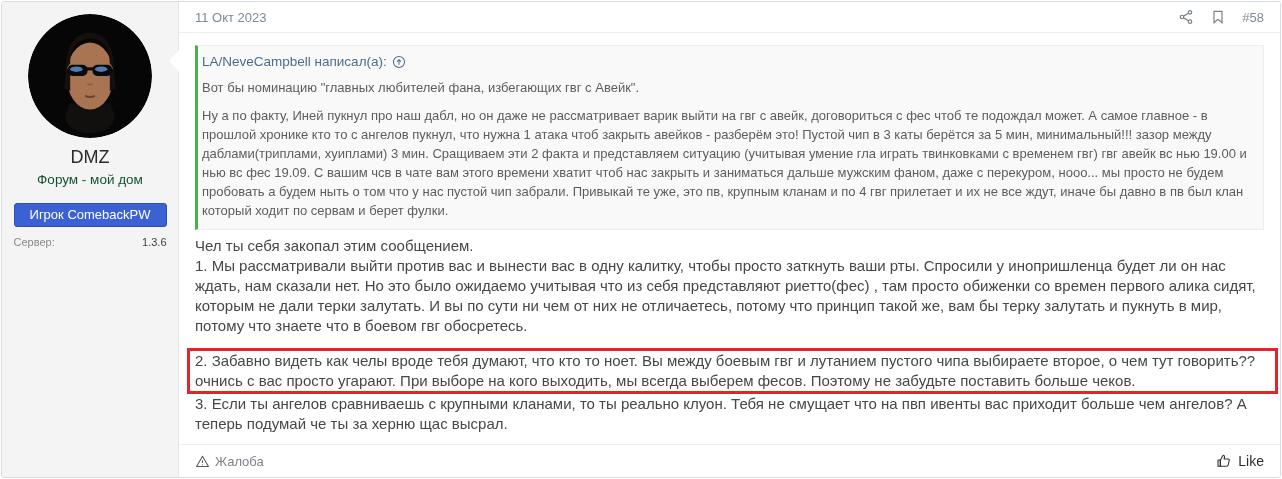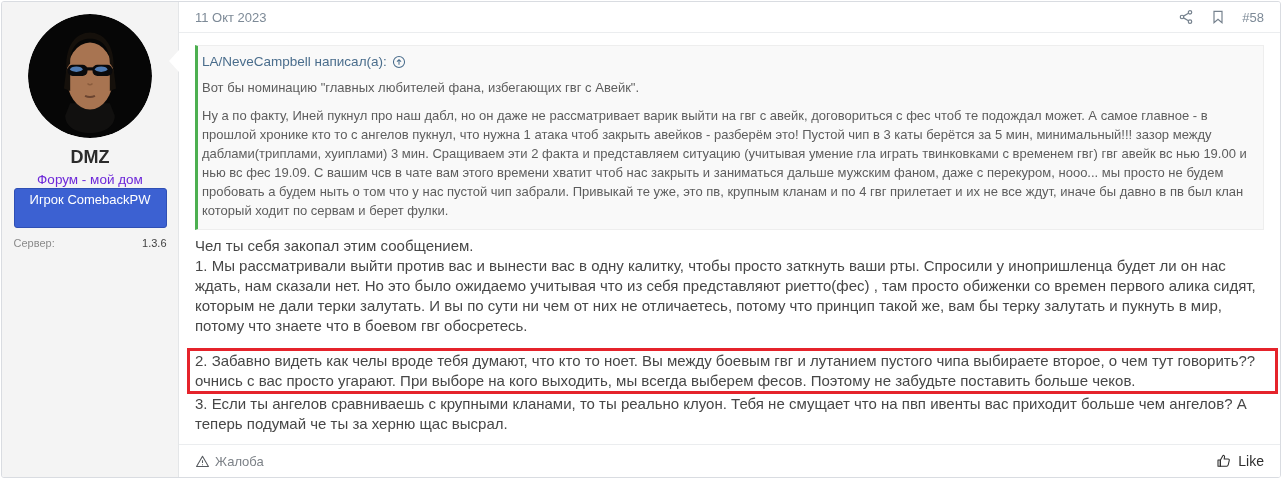--- a/index.html
+++ b/index.html
@@ -18,26 +18,26 @@
     width: 177px; flex: 0 0 177px; background: #f4f4f4;
     border-right: 1px solid #e4e6e8; padding: 12px 12px 10px;
     display: flex; flex-direction: column; align-items: center;
   }
   .avatar {
     width: 124px; height: 124px; border-radius: 50%;
     overflow: hidden; cursor: pointer; flex: 0 0 auto;
   }
   .avatar svg { display:block; width:100%; height:100%; }
   .username {
-    margin-top: 9px; font-size: 18px; font-weight: bold; color: #2b2b2b;
+    margin-top: 9px; font-size: 18px; font-weight: normal; color: #2b2b2b;
     cursor: pointer;
   }
-  .usertitle { margin-top: 4px; font-size: 13.5px; color: #6d28d9; }
+  .usertitle { margin-top: 4px; font-size: 13.5px; color: #14532d; }
   .userbadge {
-    margin-top: 1px; width: 153px; height: 40px; line-height: 22px;
+    margin-top: 16px; width: 153px; height: 24px; line-height: 22px;
     background: #3c61d2; border: 1px solid #2f4fb4; border-radius: 3px;
     color: #fff; font-size: 13px; text-align: center;
     white-space: nowrap; overflow: hidden;
   }
   .server-row {
     margin-top: 9px; width: 153px; display: flex; justify-content: space-between;
     font-size: 11px;
   }
   .server-label { color: #8a8a8a; }
   .server-value { color: #3f3f3f; }

